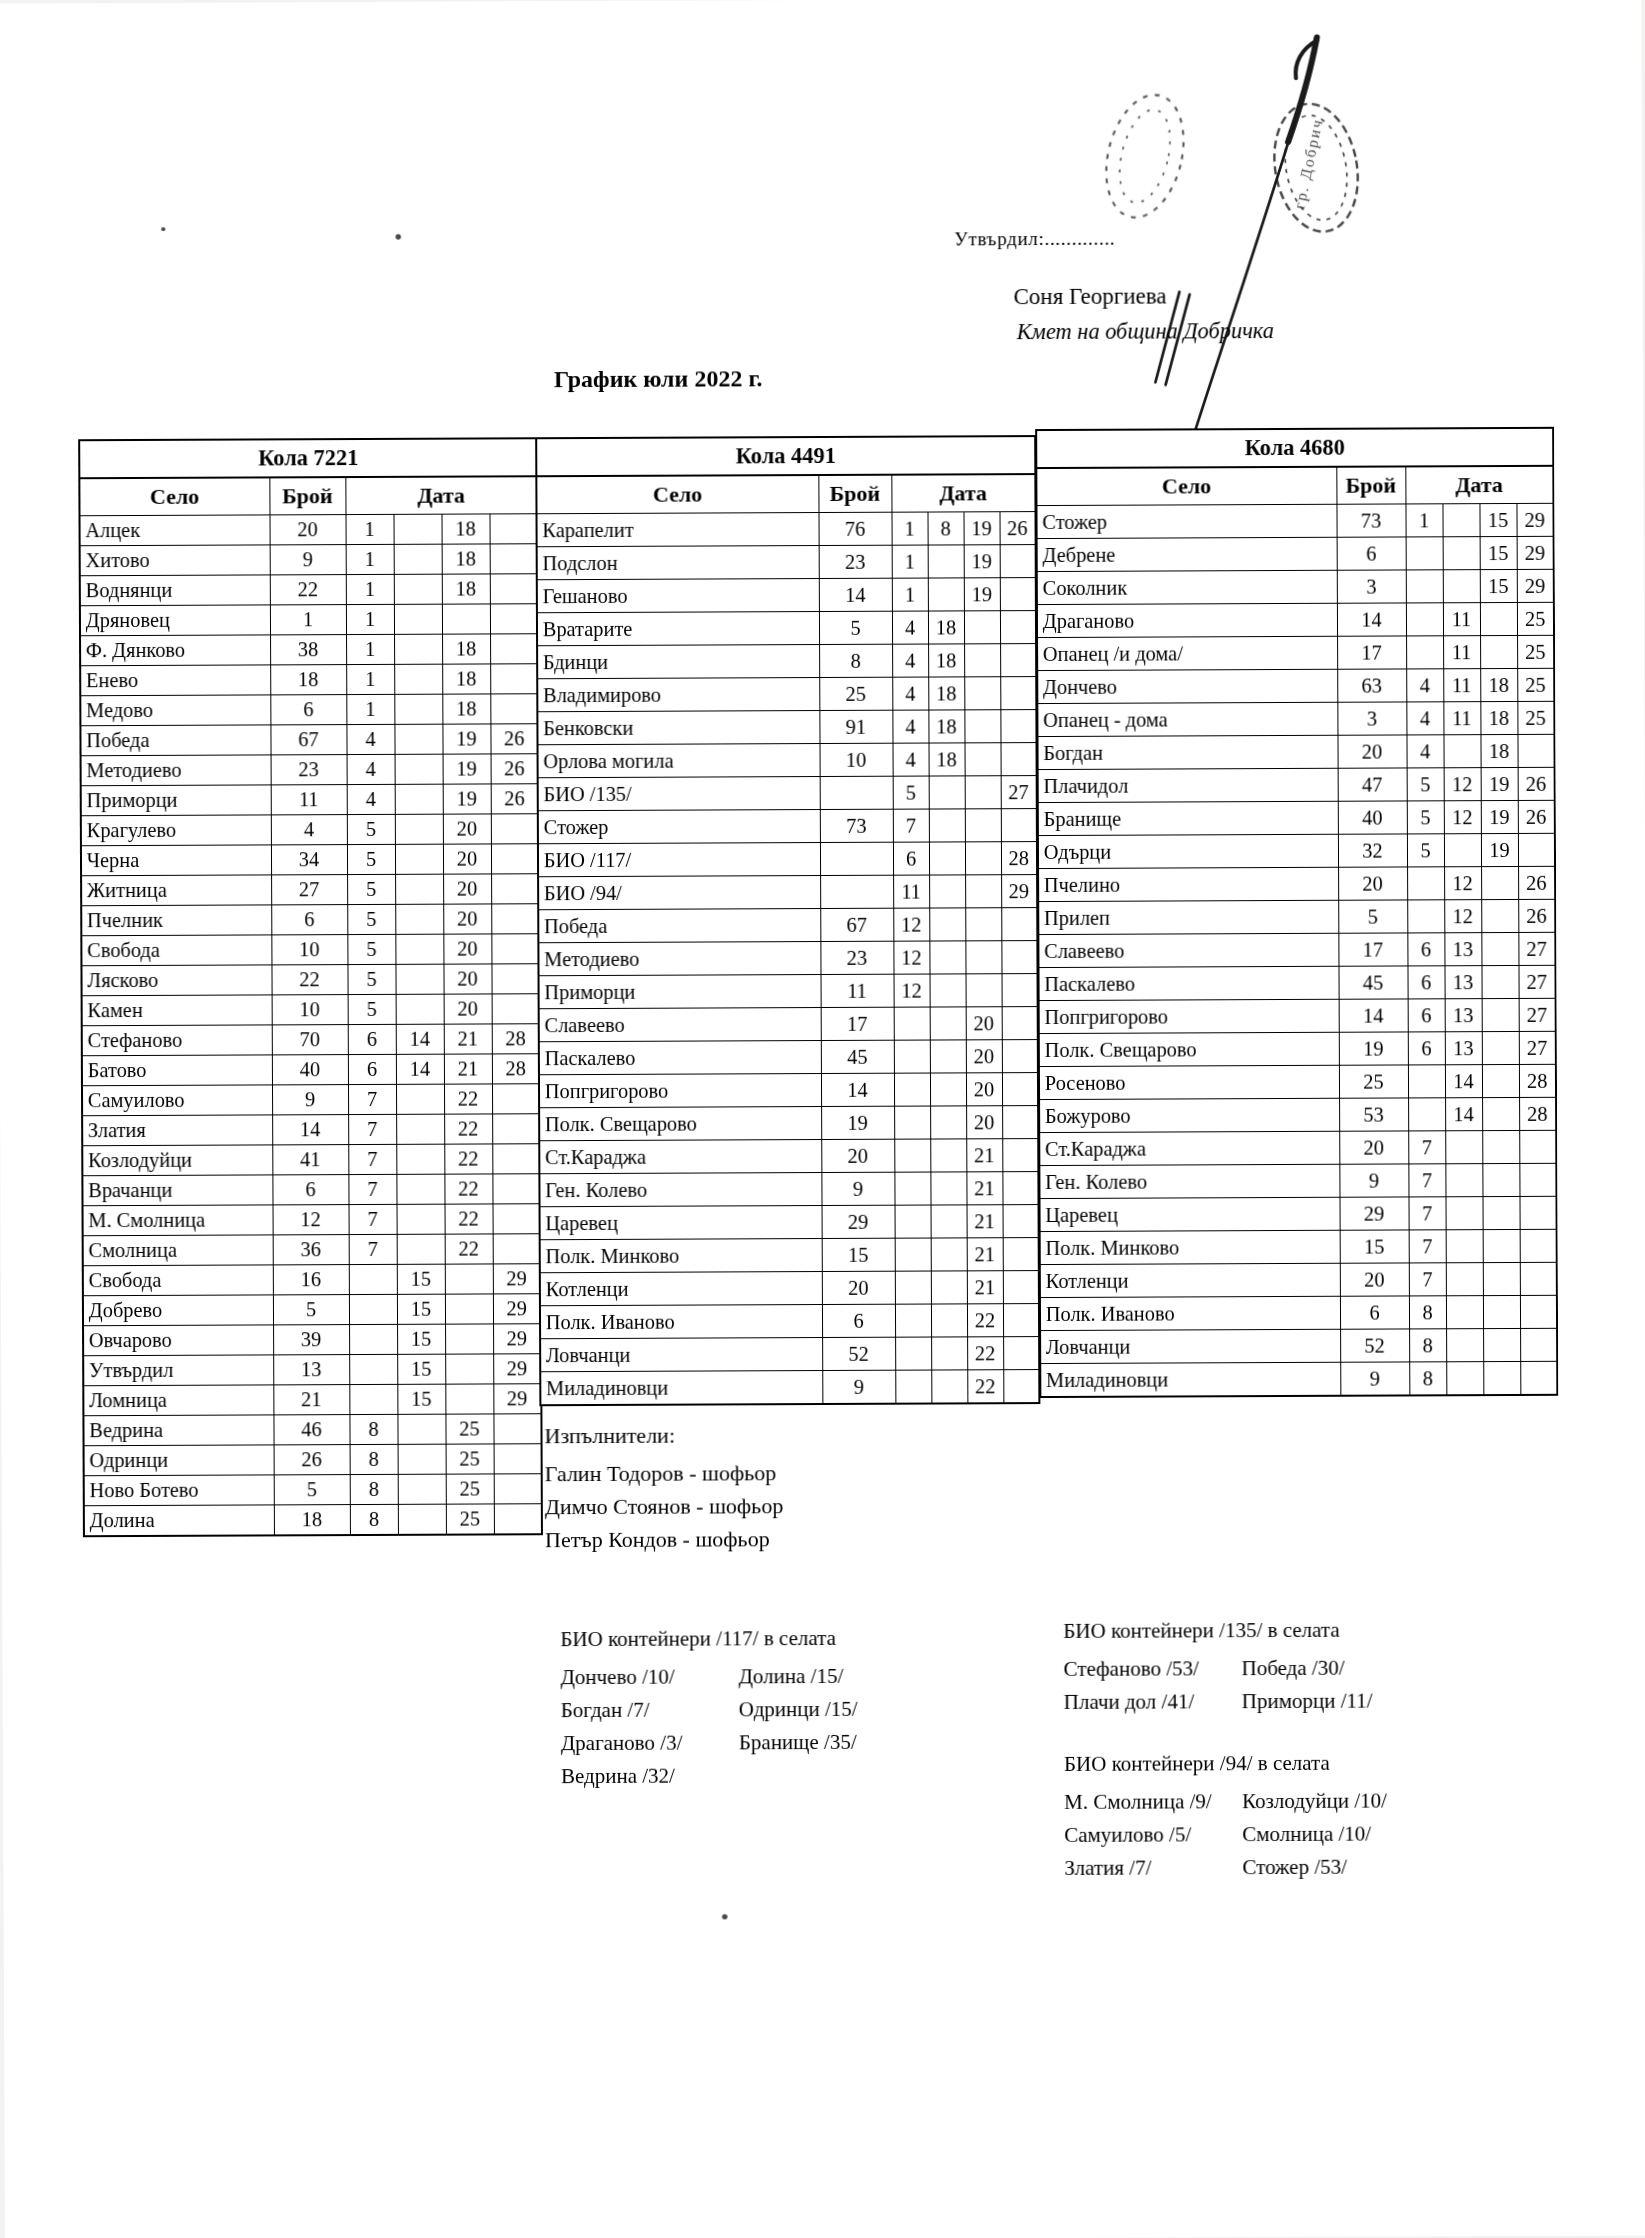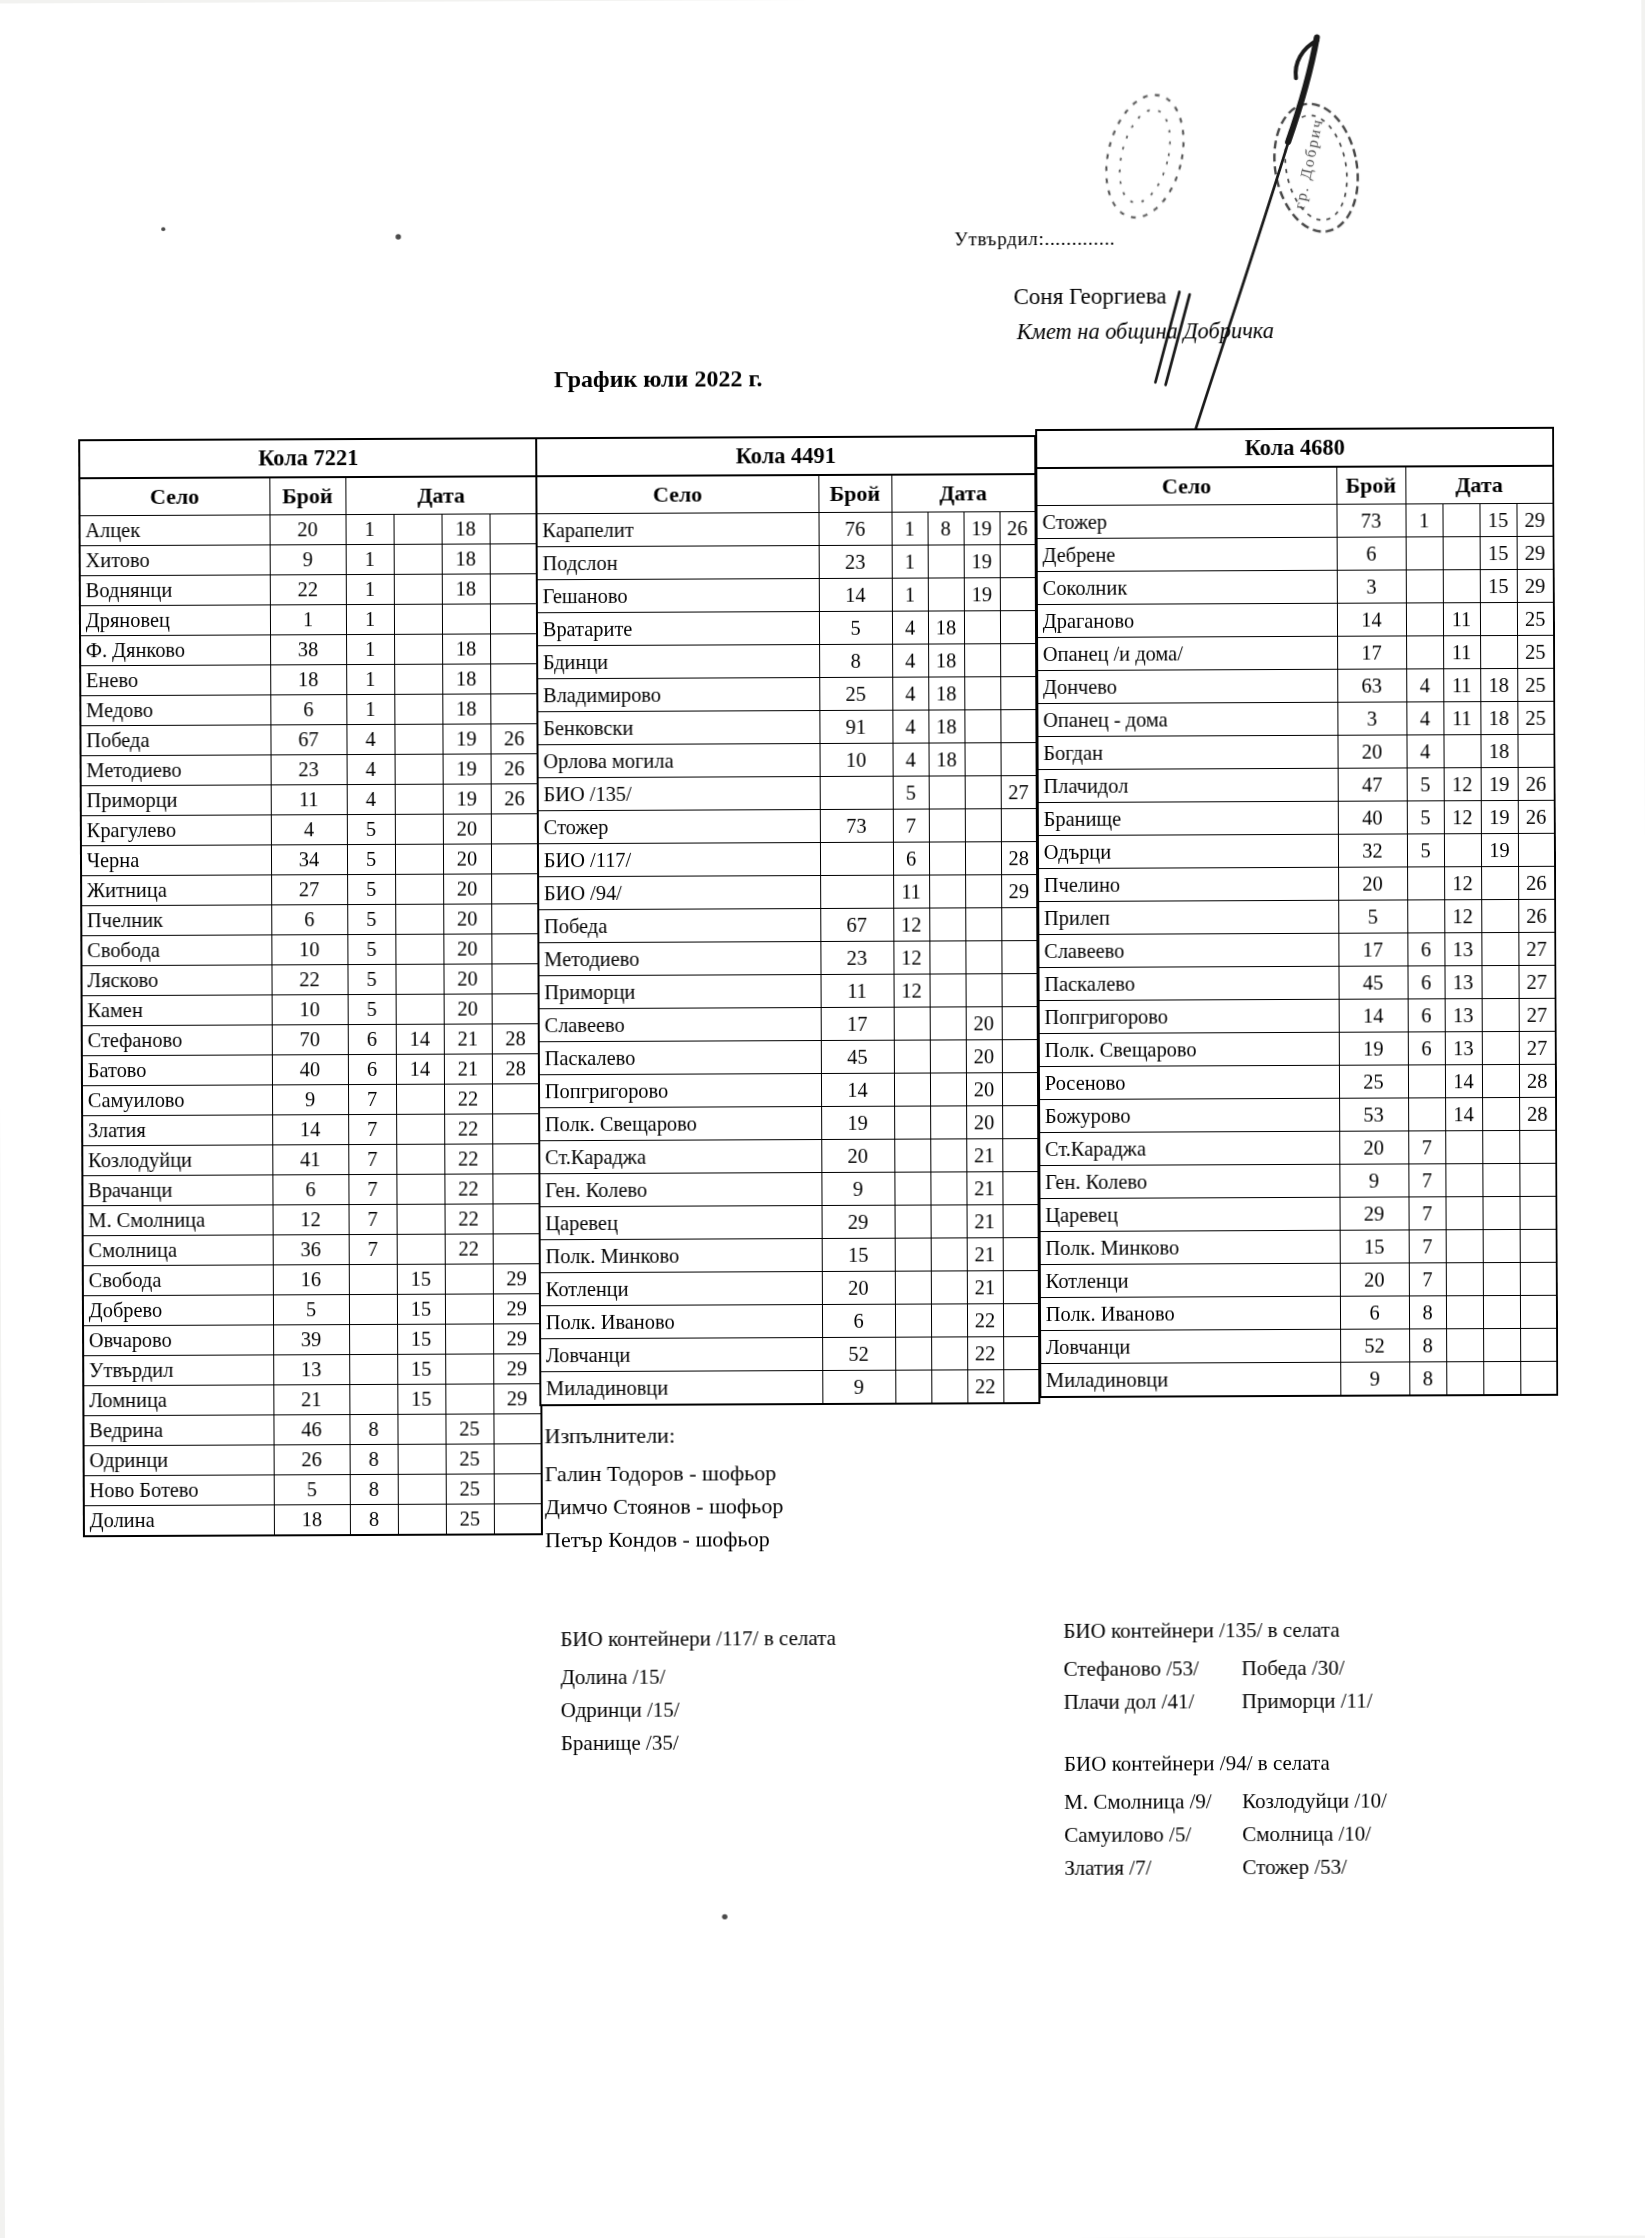--- a/index.html
+++ b/index.html
@@ -855,20 +855,26 @@
         <div class="exec-item">Галин Тодоров - шофьор</div>
         <div class="exec-item">Димчо Стоянов - шофьор</div>
         <div class="exec-item">Петър Кондов - шофьор</div>
       </div>
   </div>
 
   <div id="bio-sections">
       <div class="bio" style="left: 558px; top: 1623px;">
         <div class="bio-h">БИО контейнери /117/ в селата</div>
         <div class="bio-cols">
+          <div class="bio-col first">
+            <div>Дончево /10/</div>
+            <div>Богдан /7/</div>
+            <div>Драганово /3/</div>
+            <div>Ведрина /32/</div>
+          </div>
           <div class="bio-col">
             <div>Долина /15/</div>
             <div>Одринци /15/</div>
             <div>Бранище /35/</div>
           </div>
         </div>
       </div>
       <div class="bio" style="left: 1061px; top: 1617px;">
         <div class="bio-h">БИО контейнери /135/ в селата</div>
         <div class="bio-cols">

